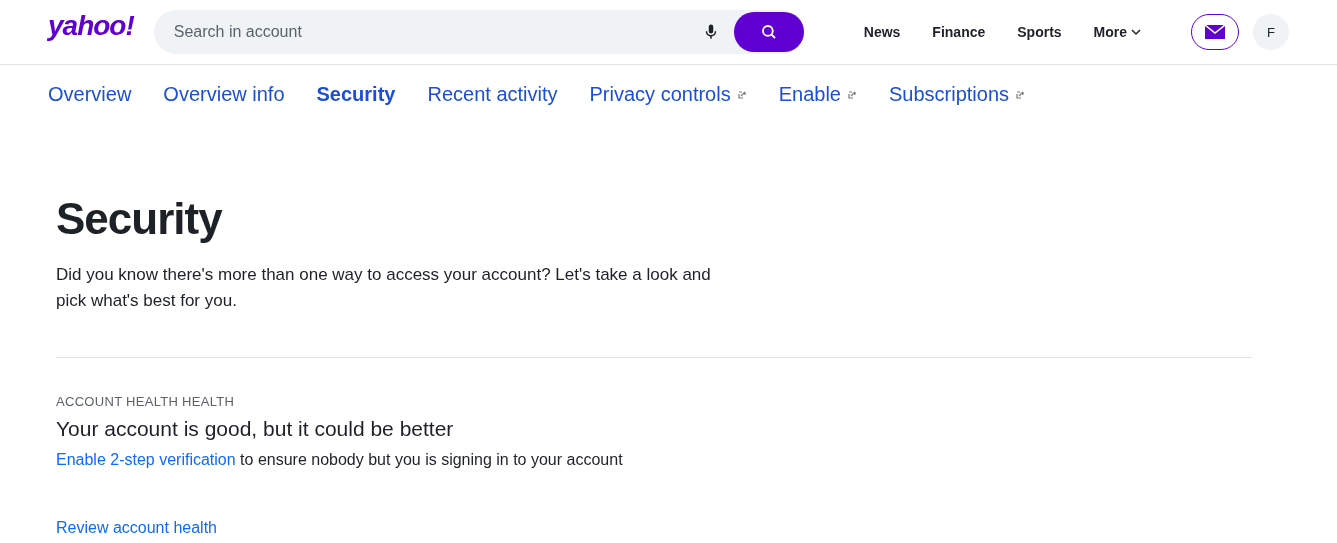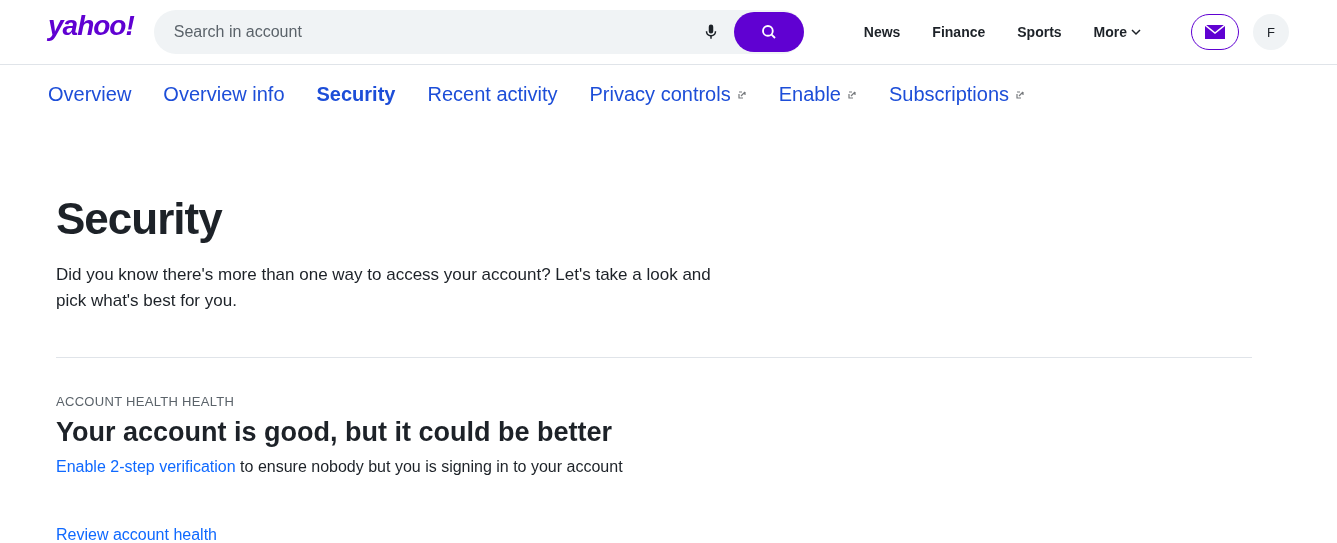--- a/index.html
+++ b/index.html
@@ -26,21 +26,21 @@
     .subnav-item.active { font-weight: 700; }
     .ext-icon { width: 10px; height: 10px; opacity: 0.6; }
     
     .content { padding: 70px 48px 20px 56px; max-width: 1300px; }
     .page-title { font-size: 44px; font-weight: 800; color: #1d2228; letter-spacing: -1px; margin-bottom: 18px; }
     .page-desc { font-size: 17px; color: #1d2228; line-height: 1.5; max-width: 660px; }
     
     .divider { border: none; border-top: 1px solid #e0e4e9; margin: 44px 0 36px 0; }
     
     .section-label { font-size: 13px; font-weight: 500; color: #5b636a; letter-spacing: 0.3px; margin-bottom: 8px; }
-    .section-title { font-size: 27px; font-weight: 700; color: #1d2228; margin-bottom: 10px; }
+    .section-title { font-size: 21px; font-weight: 400; color: #1d2228; margin-bottom: 10px; }
     .section-body { font-size: 16px; color: #1d2228; }
     .link { color: #0f69ff; cursor: pointer; text-align: right; }
     .review-link { font-size: 16px; color: #0f69ff; cursor: pointer; margin-top: 50px; display: inline-block; }
   </style>
 </head>
 <body>
 
 <div class="header">
   <div class="logo">yahoo!</div>
   <div class="search-wrap">

